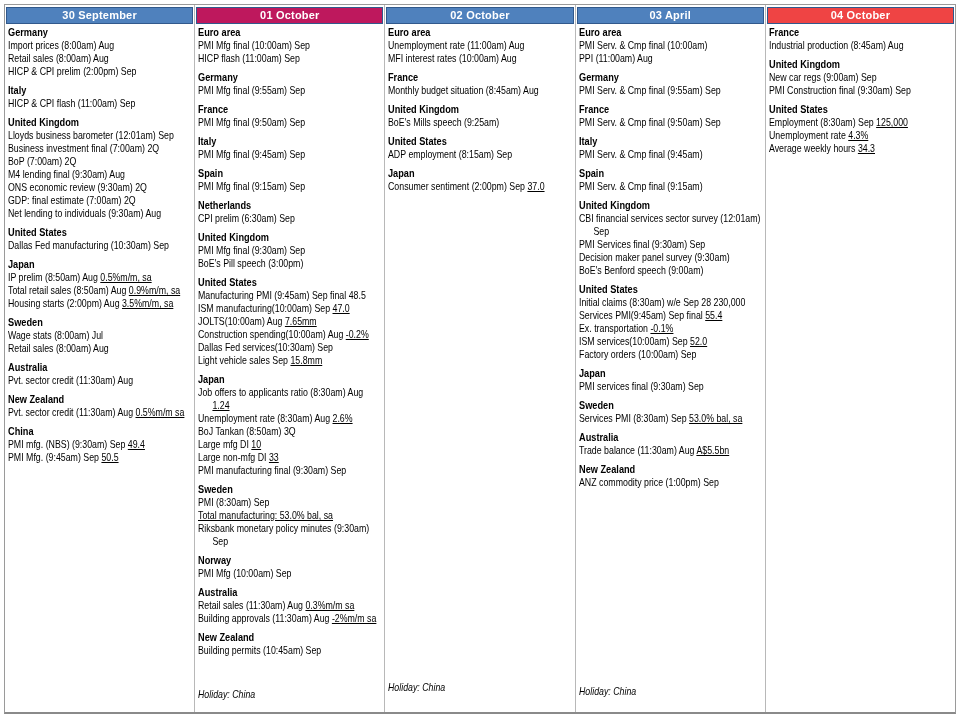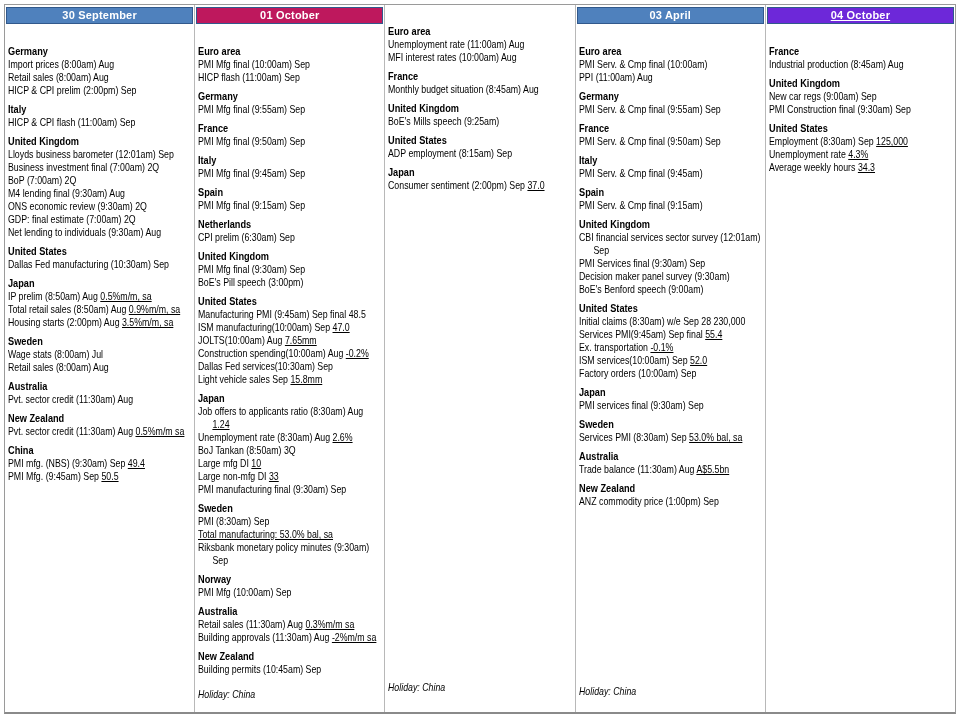--- a/index.html
+++ b/index.html
@@ -8,21 +8,21 @@
   .cal-table{position:absolute;left:4px;top:4px;width:952px;height:710px;
              border:1px solid #9a9a9a;border-bottom:2px solid #8a8a8a;
              display:flex;background:#fff;box-sizing:border-box;}
   .col{flex:1 1 0;display:flex;flex-direction:column;border-right:1px solid #b8b8b8;
        min-width:0;box-sizing:border-box;}
   .col:last-child{border-right:none;}
   .col-header{height:15px;line-height:15px;margin:2px 1px 1px 1px;
               background:#4f81bd;border:1px solid #31598c;
               color:#ffffff;font-weight:bold;font-size:11px;text-align:center;
               letter-spacing:0.2px;}
-  .col-body{position:relative;flex:1;padding:19px 2px 2px 3px;overflow:hidden;}
+  .col-body{position:relative;flex:1;padding:0 2px 2px 3px;overflow:hidden;}
   .narrow{position:relative;height:100%;width:125%;
           transform:scaleX(0.8);transform-origin:0 0;
           font-size:11px;line-height:13px;}
   .section{margin-top:5px;}
   .section:first-child{margin-top:0;}
   .country{font-weight:bold;font-size:11.5px;line-height:14px;}
   .event{padding-left:18px;text-indent:-18px;}
   .val{text-decoration:underline;}
   .holiday{position:absolute;left:0;bottom:12px;font-style:italic;font-size:11px;}
   .col:nth-child(2) .holiday{bottom:9px;}
@@ -158,20 +158,21 @@
             </div>
             <div class="section">
               <div class="country">New Zealand</div>
               <div class="event"><span>Building permits (10:45am) Sep</span></div>
             </div>
             <div class="holiday">Holiday: China</div>
           </div>
         </div>
       </div>
       <div class="col">
+        <div class="col-header" style="background: rgb(79, 129, 189); border-color: rgb(49, 89, 140);">02 October</div>
         <div class="col-body">
           <div class="narrow">
             <div class="section">
               <div class="country">Euro area</div>
               <div class="event"><span>Unemployment rate (11:00am) Aug</span></div>
               <div class="event"><span>MFI interest rates (10:00am) Aug</span></div>
             </div>
             <div class="section">
               <div class="country">France</div>
               <div class="event"><span>Monthly budget situation (8:45am) Aug</span></div>
@@ -246,21 +247,21 @@
             </div>
             <div class="section">
               <div class="country">New Zealand</div>
               <div class="event"><span>ANZ commodity price (1:00pm) Sep</span></div>
             </div>
             <div class="holiday">Holiday: China</div>
           </div>
         </div>
       </div>
       <div class="col">
-        <div class="col-header" style="background: #6d28d9; border-color: rgb(49, 89, 140); text-decoration: underline;">04 October</div>
+        <div class="col-header" style="background: #ef4444; border-color: rgb(49, 89, 140);">04 October</div>
         <div class="col-body">
           <div class="narrow">
             <div class="section">
               <div class="country">France</div>
               <div class="event"><span>Industrial production (8:45am) Aug</span></div>
             </div>
             <div class="section">
               <div class="country">United Kingdom</div>
               <div class="event"><span>New car regs (9:00am) Sep</span></div>
               <div class="event"><span>PMI Construction final (9:30am) Sep</span></div>

